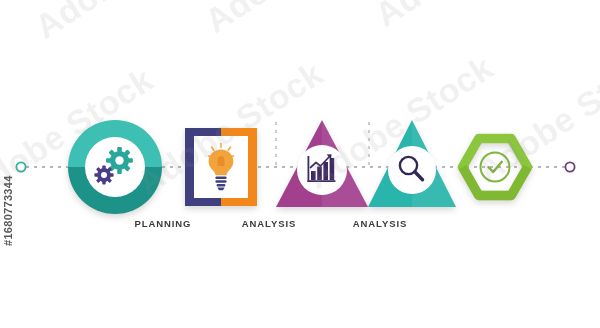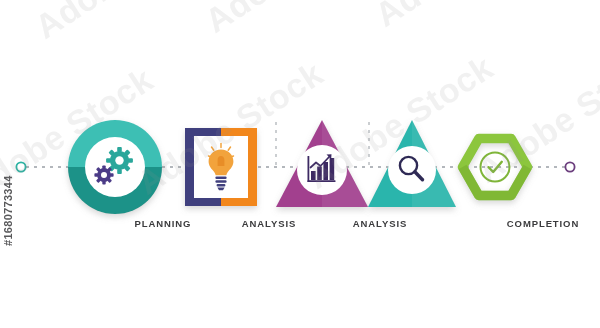--- a/index.html
+++ b/index.html
@@ -228,14 +228,13 @@
         <circle cx="495" cy="167" r="14.5" fill="none" stroke="#7fb539" stroke-width="2"></circle>
         <path d="M488.5 167.2 L493.2 172 L501.8 161.8" fill="none" stroke="#7fb539" stroke-width="2.4" stroke-linecap="round" stroke-linejoin="round"></path>
       </g>
     </g>
   </svg>
 
   <div class="step-label" style="left:115px; top:218px;">PLANNING</div>
   <div class="step-label" style="left:221px; top:218px;">ANALYSIS</div>
   <div class="step-label" style="left:332px; top:218px;">ANALYSIS</div>
   <div class="step-label" style="left:412px; top:218px;"></div>
-  <div class="step-label" style="left:495px; top:218px;">COMPLETION</div>
 </div>
 
 </body></html>

